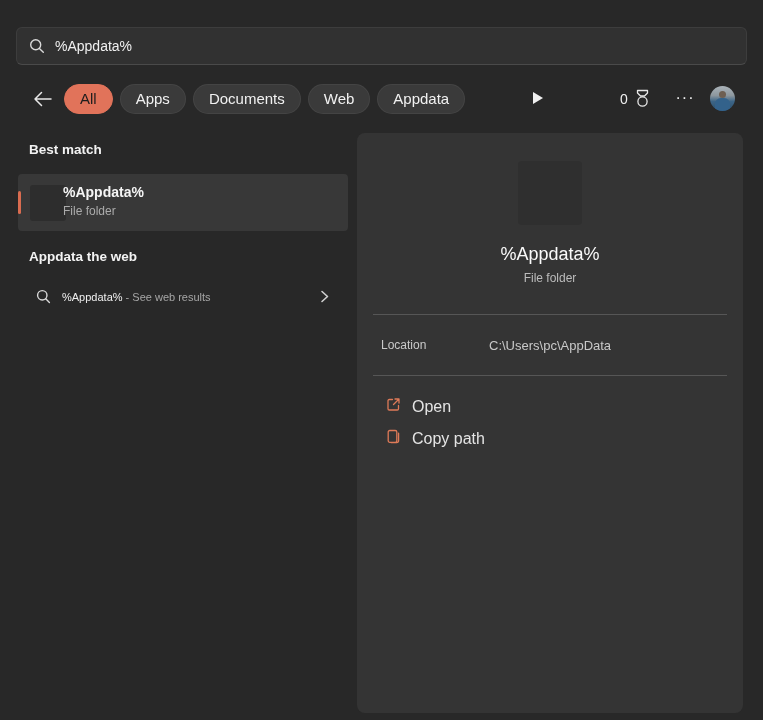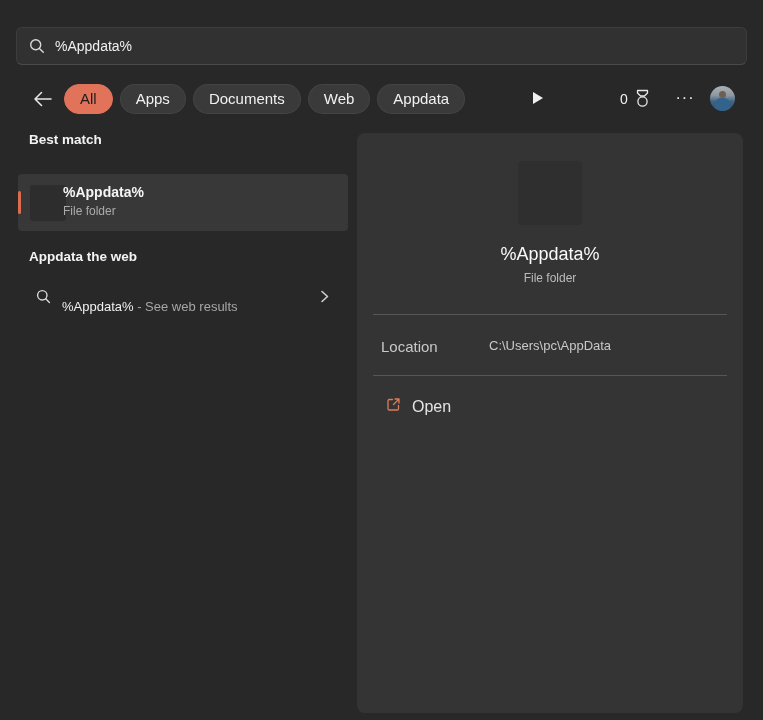--- a/index.html
+++ b/index.html
@@ -85,21 +85,21 @@
   .avatar .body {
     position:absolute; left:5px; top:12px; width:15px; height:13px;
     border-radius:6px 6px 0 0; background:#33628b;
   }
 
   
   .section-heading {
     position:absolute; left:29px;
     font-size:13.5px; font-weight:bold; color:#f3f3f3;
   }
-  .heading-best { top:132px; }
+  .heading-best { top:142px; }
   .heading-web  { top:249px; }
 
   .best-match-item {
     position:absolute; left:18px; top:174px; width:330px; height:57px;
     background:#383838; border-radius:4px; cursor:pointer;
   }
   .accent-bar {
     position:absolute; left:0; top:17px; width:3px; height:23px;
     border-radius:2px; background:#da6c50;
   }
@@ -114,21 +114,21 @@
   .bm-sub {
     position:absolute; left:45px; top:30px;
     font-size:12px; color:#ababab;
   }
 
   .web-row {
     position:absolute; left:18px; top:279px; width:330px; height:37px;
     border-radius:4px; cursor:pointer;
   }
   .web-row .mag { position:absolute; left:18px; top:10px; width:15px; height:15px; }
-  .web-row .text { position:absolute; left:44px; top:20px; font-size:13px; color:#f0f0f0; }
+  .web-row .text { position:absolute; left:44px; top:12px; font-size:11px; color:#f0f0f0; }
   .web-row .text .suffix { color:#a6a6a6; }
   .web-row .chev { position:absolute; right:16px; top:10px; width:15px; height:15px; }
 
   
   .preview-panel {
     position:absolute; left:357px; top:133px; width:386px; height:580px;
     background:#343434; border-radius:8px;
   }
   .pv-icon {
     position:absolute; left:161px; top:28px; width:64px; height:64px;
@@ -143,21 +143,21 @@
     text-align:center; font-size:12px; color:#bcbcbc;
   }
   .pv-divider {
     position:absolute; left:16px; width:354px; height:1px;
     background:rgba(255,255,255,0.17);
   }
   .div1 { top:181px; }
   .div2 { top:242px; }
   .pv-location-label {
     position:absolute; left:24px; top:205px;
-    font-size:15px; color:#c9c9c9;
+    font-size:12px; color:#c9c9c9;
   }
   .pv-location-value {
     position:absolute; left:132px; top:205px;
     font-size:13px; color:#c9c9c9;
   }
   .pv-action {
     position:absolute; left:16px; width:354px; height:32px;
     border-radius:4px; cursor:pointer;
   }
   .act-open { top:256px; }
@@ -255,13 +255,22 @@
   <div class="pv-action act-open">
     <span class="aicon">
       <svg width="15" height="15" viewBox="0 0 15 15">
           <path d="M6.5 2.5 H3.2 C2.5 2.5 2 3 2 3.7 V11.8 C2 12.5 2.5 13 3.2 13 H11.3 C12 13 12.5 12.5 12.5 11.8 V8.5" fill="none" stroke="#de7a58" stroke-width="1.3" stroke-linecap="round"></path>
           <path d="M9 2 H13 V6 M13 2 L7.5 7.5" fill="none" stroke="#de7a58" stroke-width="1.3" stroke-linecap="round" stroke-linejoin="round"></path>
         </svg>
     </span>
     <span class="alabel">Open</span>
   </div>
 
+  <div class="pv-action act-copy">
+    <span class="aicon">
+      <svg width="15" height="15" viewBox="0 0 15 15">
+          <rect x="2.2" y="1.5" width="8.6" height="11.8" rx="1.6" fill="none" stroke="#de7a58" stroke-width="1.3"></rect>
+          <path d="M12.6 4.2 V11.5 C12.6 12.6 11.8 13.6 10.6 13.6 H5" fill="none" stroke="#de7a58" stroke-width="1.3" stroke-linecap="round"></path>
+        </svg>
+    </span>
+    <span class="alabel">Copy path</span>
+  </div>
 </div>
 
 </body></html>

